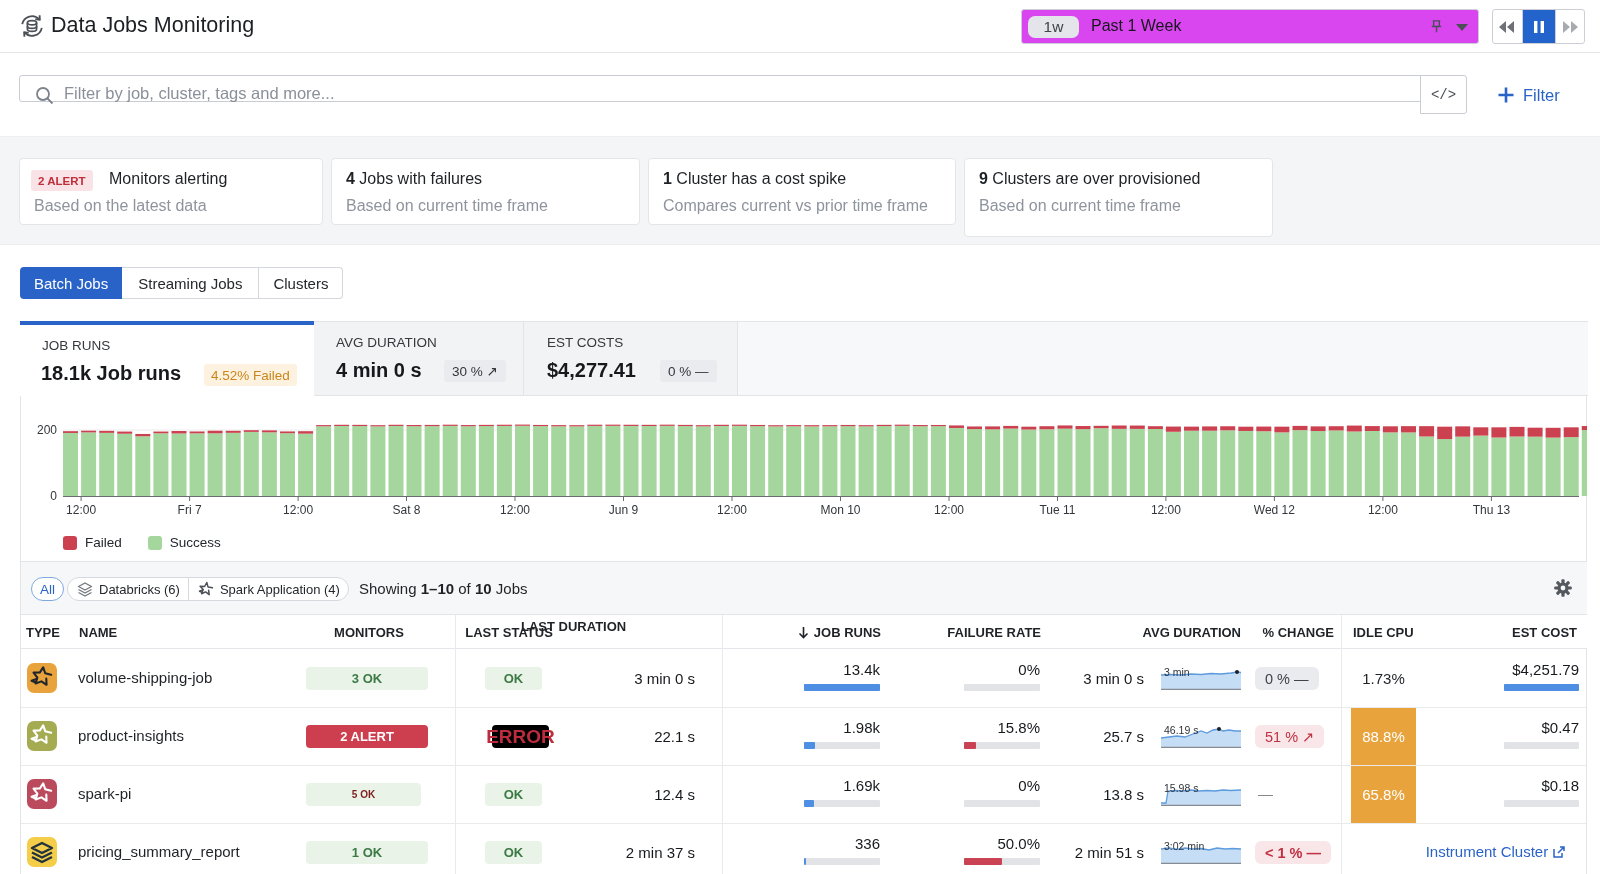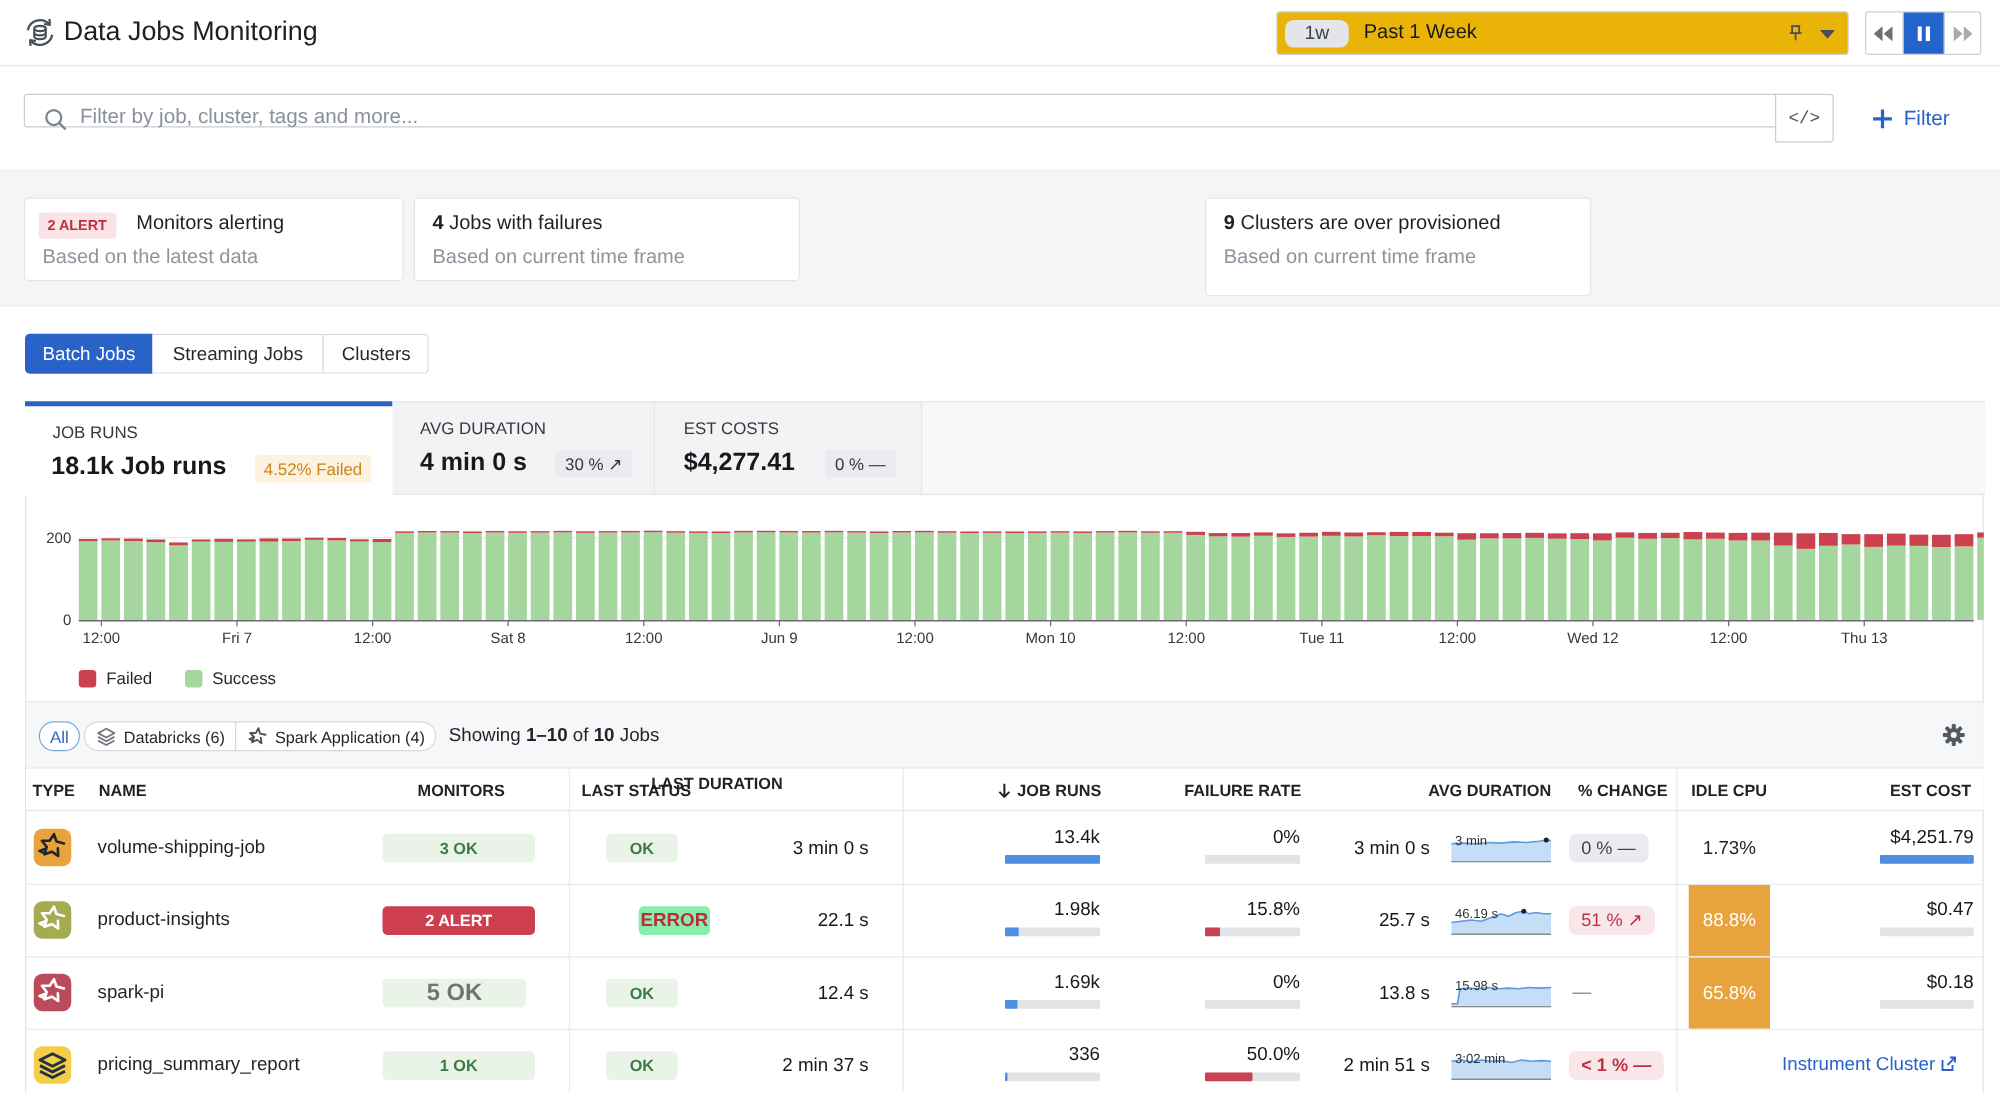--- a/index.html
+++ b/index.html
@@ -16,21 +16,21 @@
       <path d="M3.2,11.2 A10,10 0 0 1 20.3,6.3" fill="none" stroke="#4a5056" stroke-width="1.8"></path>
       <path d="M20.6,2.2 L20.9,6.9 L16.3,6.2" fill="none" stroke="#4a5056" stroke-width="1.8" stroke-linejoin="round"></path>
       <path d="M22.8,14.8 A10,10 0 0 1 5.7,19.7" fill="none" stroke="#4a5056" stroke-width="1.8"></path>
       <path d="M5.4,23.8 L5.1,19.1 L9.7,19.8" fill="none" stroke="#4a5056" stroke-width="1.8" stroke-linejoin="round"></path>
       <ellipse cx="13" cy="9.8" rx="4.6" ry="2.1" fill="none" stroke="#4a5056" stroke-width="1.7"></ellipse>
       <path d="M8.4,9.8 L8.4,16.2 A4.6,2.1 0 0 0 17.6,16.2 L17.6,9.8" fill="none" stroke="#4a5056" stroke-width="1.7"></path>
       <path d="M8.4,13.2 A4.6,2.1 0 0 0 17.6,13.2" fill="none" stroke="#4a5056" stroke-width="1.7"></path>
     </svg>
     <div class="abs" style="left:51px;top:13px;font-size:21.5px;font-weight:400;color:#1c1f24">Data Jobs Monitoring</div>
 
-    <div class="abs" style="left:1021px;top:9px;width:458px;height:35px;border:1px solid #ccd0d6;border-radius:3px;background:#eab308">
+    <div class="abs" style="left:1021px;top:9px;width:458px;height:35px;border:1px solid #ccd0d6;border-radius:3px;background:#d946ef">
       <div class="abs" style="left:6px;top:6px;width:51px;height:22px;background:#e3e5ea;border-radius:7px;font-size:15.5px;color:#3f434a;display:flex;align-items:center;justify-content:center">1w</div>
       <div class="abs" style="left:69px;top:7px;font-size:16px;color:#16181c">Past 1 Week</div>
       <svg class="abs" style="left:407px;top:9px" width="15" height="15" viewBox="0 0 16 16">
         <path d="M4,2 L12,2 M5,2 L5,8 M11,2 L11,8 M3,8 L13,8 M8,8 L8,14" fill="none" stroke="#4a4e55" stroke-width="1.5"></path>
       </svg>
       <div class="abs" style="left:434px;top:14px;width:0;height:0;border-left:6px solid transparent;border-right:6px solid transparent;border-top:7px solid #4a4e55"></div>
     </div>
 
     <div class="abs" style="left:1492px;top:9px;width:93px;height:35px;border:1px solid #ccd0d6;border-radius:3px;background:#fff;display:flex">
       <div style="width:30px;height:33px;display:flex;align-items:center;justify-content:center;border-right:1px solid #ccd0d6">
@@ -67,20 +67,24 @@
 
   <div class="abs" style="left:0;top:136px;width:1600px;height:109px;background:#f4f5f7;border-top:1px solid #eceef0;border-bottom:1px solid #eceef0"></div>
   <div class="abs" style="left:19px;top:158px;width:304px;height:67px;background:#fff;border:1px solid #e3e5e8;border-radius:4px">
     <div class="abs" style="left:11px;top:11px;height:21px;padding:0 7px;background:#f9e3e6;border-radius:3px;font-size:11.5px;font-weight:bold;color:#bf2f3a;display:flex;align-items:center">2 ALERT</div>
     <div class="abs" style="left:89px;top:11px;font-size:16px;color:#1e2126">Monitors alerting</div>
     <div class="abs" style="left:14px;top:38px;font-size:16px;color:#8e939d">Based on the latest data</div>
   </div>
   <div class="abs" style="left:331px;top:158px;width:309px;height:67px;background:#fff;border:1px solid #e3e5e8;border-radius:4px">
     <div class="abs" style="left:14px;top:11px;font-size:16px;color:#1e2126"><b>4</b> Jobs with failures</div>
     <div class="abs" style="left:14px;top:38px;font-size:16px;color:#8e939d">Based on current time frame</div>
+  </div>
+  <div class="abs" style="left:648px;top:158px;width:308px;height:67px;background:#fff;border:1px solid #e3e5e8;border-radius:4px">
+    <div class="abs" style="left:14px;top:11px;font-size:16px;color:#1e2126"><b>1</b> Cluster has a cost spike</div>
+    <div class="abs" style="left:14px;top:38px;font-size:16px;color:#8e939d">Compares current vs prior time frame</div>
   </div>
   <div class="abs" style="left:964px;top:158px;width:309px;height:79px;background:#fff;border:1px solid #e3e5e8;border-radius:4px">
     <div class="abs" style="left:14px;top:11px;font-size:16px;color:#1e2126"><b>9</b> Clusters are over provisioned</div>
     <div class="abs" style="left:14px;top:38px;font-size:16px;color:#8e939d">Based on current time frame</div>
   </div>
 
   <div class="abs" style="left:20px;top:267px;height:32px;display:flex">
     <div style="background:#2a63c8;color:#fff;font-size:15px;border-radius:4px 0 0 4px;padding:0 14px;display:flex;align-items:center">Batch Jobs</div>
     <div style="border:1px solid #d4d7dc;border-left:none;background:#fff;border-radius:0 4px 4px 0;display:flex">
       <div style="font-size:15px;color:#24272c;padding:0 16px;display:flex;align-items:center;border-right:1px solid #d4d7dc">Streaming Jobs</div>
@@ -401,21 +405,21 @@
     <div style="position:absolute;left:1504px;top:684px;width:75px;height:7px;background:#4e8fe3;border-radius:1px"></div>
     <div style="position:absolute;left:21px;top:707px;width:1565px;height:1px;background:#e8eaec"></div>
     <div style="position:absolute;left:27px;top:721px;width:30px;height:30px;border-radius:7px;background:#a4ab50;display:flex;align-items:center;justify-content:center">
       <svg width="30" height="30" viewBox="0 0 33 33">
         <path d="M21.2,17.2 L21.5,24.0 L15.9,20.2 L9.5,22.5 L11.4,16.0 L7.2,10.6 L14.0,10.5 L17.8,4.8 L20.0,11.2 L26.6,13.0" fill="none" stroke="#ffffff" stroke-width="2.3" stroke-linejoin="round" stroke-linecap="round"></path>
         <path d="M10.5,17.5 L5,19.5 L9.5,21.5" fill="none" stroke="#ffffff" stroke-width="2.3" stroke-linejoin="round" stroke-linecap="round"></path>
       </svg>
     </div>
     <div style="position:absolute;left:78px;top:727px;font-size:15px;color:#1f2227">product-insights</div>
     <div style="position:absolute;left:306px;top:725px;width:122px;height:23px;border-radius:4px;background:#cd3f4f;color:#fff;font-size:13px;font-weight:bold;display:flex;align-items:center;justify-content:center">2 ALERT</div>
-    <div style="position:absolute;left:511px;top:725px;width:57px;height:23px;border-radius:4px;background:#86efac;color:#bd2c3c;font-size:15px;font-weight:bold;display:flex;align-items:center;justify-content:center">ERROR</div>
+    <div style="position:absolute;left:492px;top:725px;width:57px;height:23px;border-radius:4px;background:#000000;color:#bd2c3c;font-size:19px;font-weight:bold;display:flex;align-items:center;justify-content:center">ERROR</div>
     <div class="num" style="left:500px;top:728px;width:195px">22.1 s</div>
     <div class="num" style="left:744px;top:719px;width:136px">1.98k</div>
     <div style="position:absolute;left:804px;top:742px;width:76px;height:7px;background:#e1e3e7;border-radius:1px"></div>
     <div style="position:absolute;left:804px;top:742px;width:11px;height:7px;background:#4e8fe3;border-radius:1px"></div>
     <div class="num" style="left:904px;top:719px;width:136px">15.8%</div>
     <div style="position:absolute;left:964px;top:742px;width:76px;height:7px;background:#e1e3e7;border-radius:1px"></div>
     <div style="position:absolute;left:964px;top:742px;width:12px;height:7px;background:#ca4354;border-radius:1px"></div>
     <div class="num" style="left:1000px;top:728px;width:144px">25.7 s</div>
     <div style="position:absolute;left:1161px;top:724px">
       <svg width="80" height="24" style="display:block">
@@ -431,21 +435,21 @@
     <div class="num" style="left:1444px;top:719px;width:135px">$0.47</div>
     <div style="position:absolute;left:1504px;top:742px;width:75px;height:7px;background:#e1e3e7;border-radius:1px"></div>
     <div style="position:absolute;left:21px;top:765px;width:1565px;height:1px;background:#e8eaec"></div>
     <div style="position:absolute;left:27px;top:779px;width:30px;height:30px;border-radius:7px;background:#bb4a5d;display:flex;align-items:center;justify-content:center">
       <svg width="30" height="30" viewBox="0 0 33 33">
         <path d="M21.2,17.2 L21.5,24.0 L15.9,20.2 L9.5,22.5 L11.4,16.0 L7.2,10.6 L14.0,10.5 L17.8,4.8 L20.0,11.2 L26.6,13.0" fill="none" stroke="#ffffff" stroke-width="2.3" stroke-linejoin="round" stroke-linecap="round"></path>
         <path d="M10.5,17.5 L5,19.5 L9.5,21.5" fill="none" stroke="#ffffff" stroke-width="2.3" stroke-linejoin="round" stroke-linecap="round"></path>
       </svg>
     </div>
     <div style="position:absolute;left:78px;top:785px;font-size:15px;color:#1f2227">spark-pi</div>
-    <div style="position:absolute;left:306px;top:783px;width:115px;height:23px;border-radius:4px;background:#e9f3e7;color:#737373;font-size:19px;font-weight:bold;display:flex;align-items:center;justify-content:center">5 OK</div>
+    <div style="position:absolute;left:306px;top:783px;width:115px;height:23px;border-radius:4px;background:#e9f3e7;color:#7f1d1d;font-size:10px;font-weight:bold;display:flex;align-items:center;justify-content:center">5 OK</div>
     <div style="position:absolute;left:485px;top:783px;width:57px;height:23px;border-radius:4px;background:#e9f3e7;color:#3c7a45;font-size:13px;font-weight:bold;display:flex;align-items:center;justify-content:center">OK</div>
     <div class="num" style="left:500px;top:786px;width:195px">12.4 s</div>
     <div class="num" style="left:744px;top:777px;width:136px">1.69k</div>
     <div style="position:absolute;left:804px;top:800px;width:76px;height:7px;background:#e1e3e7;border-radius:1px"></div>
     <div style="position:absolute;left:804px;top:800px;width:10px;height:7px;background:#4e8fe3;border-radius:1px"></div>
     <div class="num" style="left:904px;top:777px;width:136px">0%</div>
     <div style="position:absolute;left:964px;top:800px;width:76px;height:7px;background:#e1e3e7;border-radius:1px"></div>
     <div class="num" style="left:1000px;top:786px;width:144px">13.8 s</div>
     <div style="position:absolute;left:1161px;top:782px">
       <svg width="80" height="24" style="display:block">

